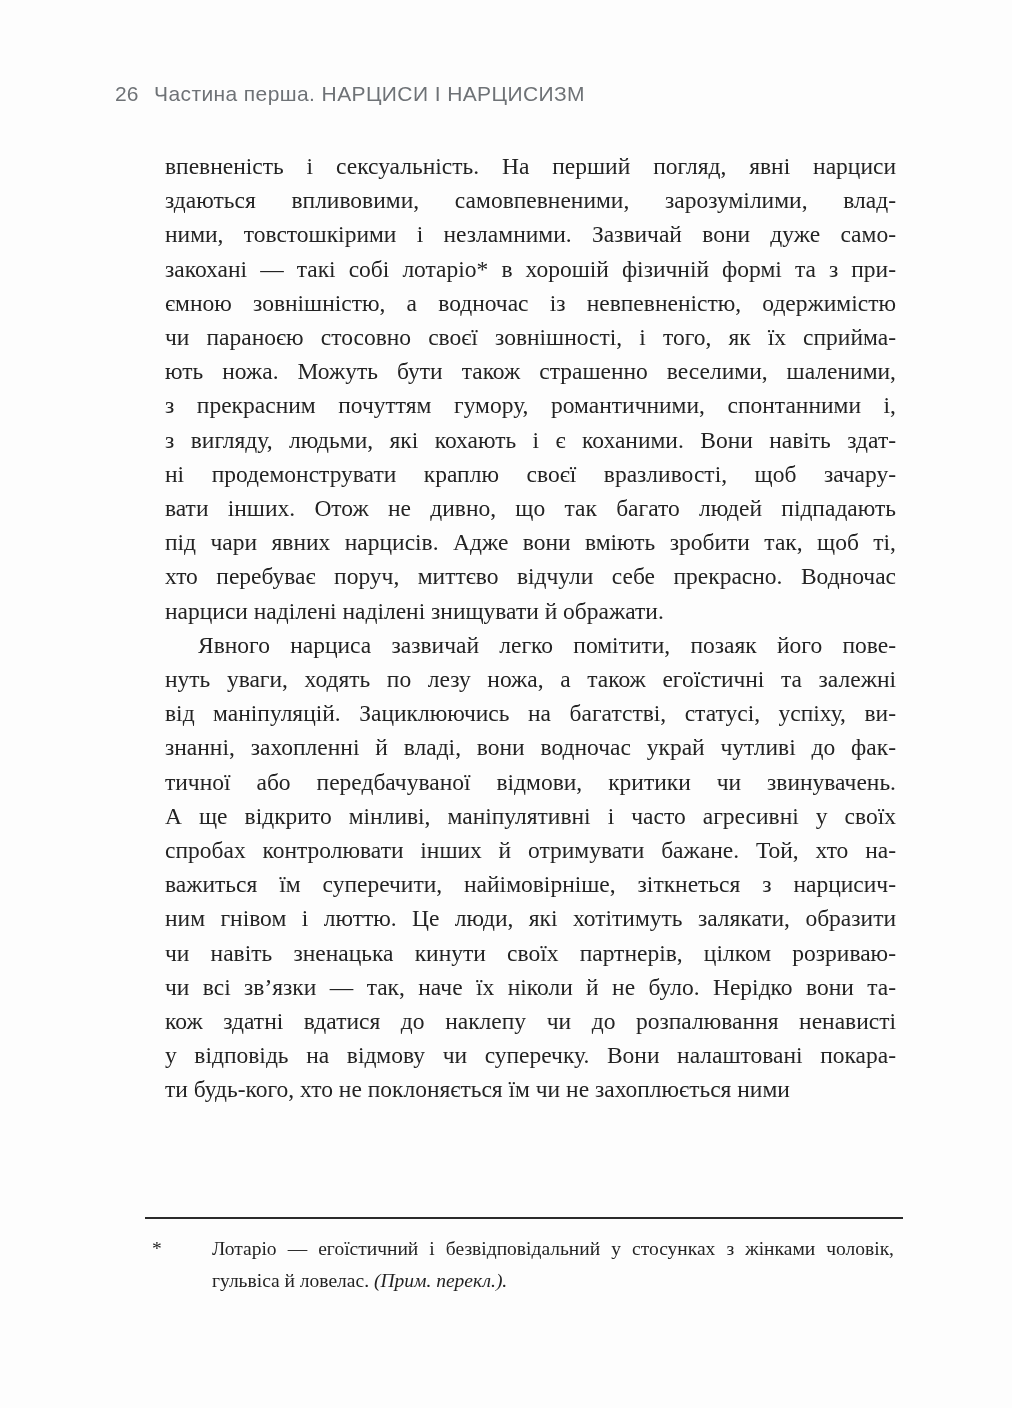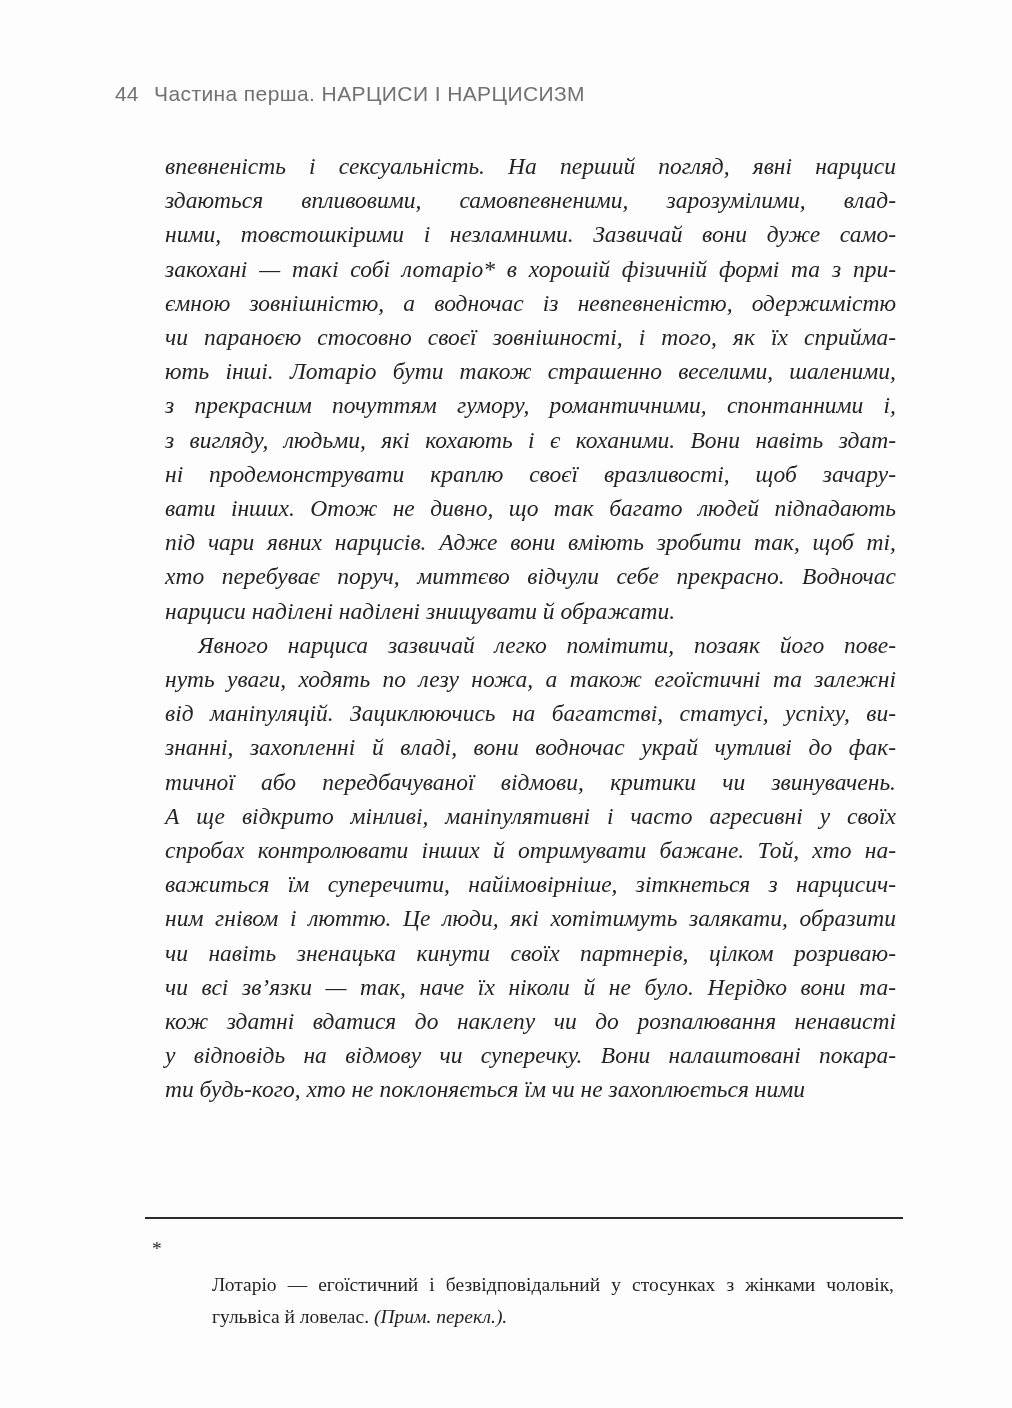--- a/index.html
+++ b/index.html
@@ -26,21 +26,21 @@
   .running-header .head-title { margin-left: 7px; letter-spacing: 0.4px; }
   .body-text {
     position: absolute;
     top: 149px;
     left: 165px;
     width: 731px;
     font-size: 23.5px;
     line-height: 34.2px;
     color: #232323;
   }
-  .line { text-align: justify; text-align-last: justify; white-space: normal; font-style: italic; }
+  .line { text-align: justify; text-align-last: justify; white-space: normal; }
   .line.last { text-align-last: left; }
   .line.indent { text-indent: 33px; }
   .footnote-rule {
     position: absolute;
     top: 1217px;
     left: 145px;
     width: 758px;
     height: 2px;
     background: #2b2b2b;
   }
@@ -51,42 +51,42 @@
     width: 748px;
     font-size: 19.5px;
     line-height: 32px;
     color: #232323;
   }
   .footnote .marker {
     position: absolute;
     left: 2px;
     top: 0;
   }
-  .footnote .fn-text { margin-left: 62px; width: 682px; margin-top: 36px; }
+  .footnote .fn-text { margin-left: 62px; width: 682px; }
   .fn-line { text-align: justify; text-align-last: justify; }
   .fn-line.last { text-align-last: left; }
   .it { font-style: italic; }
 </style>
 </head>
 <body>
 
 <div class="page">
 
   <div class="running-header">
-    <span class="pagenum">44</span><span class="head-title">Частина перша. НАРЦИСИ І НАРЦИСИЗМ</span>
+    <span class="pagenum">26</span><span class="head-title">Частина перша. НАРЦИСИ І НАРЦИСИЗМ</span>
   </div>
 
   <div class="body-text">
       <div class="line">впевненість і сексуальність. На перший погляд, явні нарциси</div>
       <div class="line">здаються впливовими, самовпевненими, зарозумілими, влад-</div>
       <div class="line">ними, товстошкірими і незламними. Зазвичай вони дуже само-</div>
       <div class="line">закохані — такі собі лотаріо* в хорошій фізичній формі та з при-</div>
       <div class="line">ємною зовнішністю, а водночас із невпевненістю, одержимістю</div>
       <div class="line">чи параноєю стосовно своєї зовнішності, і того, як їх сприйма-</div>
-      <div class="line">ють інші. Лотаріо бути також страшенно веселими, шаленими,</div>
+      <div class="line">ють ножа. Можуть бути також страшенно веселими, шаленими,</div>
       <div class="line">з прекрасним почуттям гумору, романтичними, спонтанними і,</div>
       <div class="line">з вигляду, людьми, які кохають і є коханими. Вони навіть здат-</div>
       <div class="line">ні продемонструвати краплю своєї вразливості, щоб зачару-</div>
       <div class="line">вати інших. Отож не дивно, що так багато людей підпадають</div>
       <div class="line">під чари явних нарцисів. Адже вони вміють зробити так, щоб ті,</div>
       <div class="line">хто перебуває поруч, миттєво відчули себе прекрасно. Водночас</div>
       <div class="line last">нарциси наділені наділені знищувати й ображати.</div>
       <div class="line indent">Явного нарциса зазвичай легко помітити, позаяк його пове-</div>
       <div class="line">нуть уваги, ходять по лезу ножа, а також егоїстичні та залежні</div>
       <div class="line">від маніпуляцій. Зациклюючись на багатстві, статусі, успіху, ви-</div>

